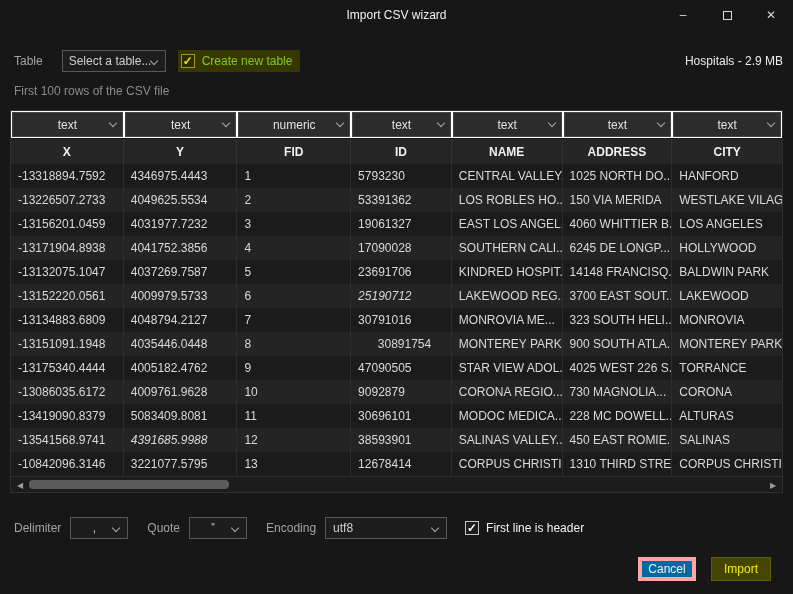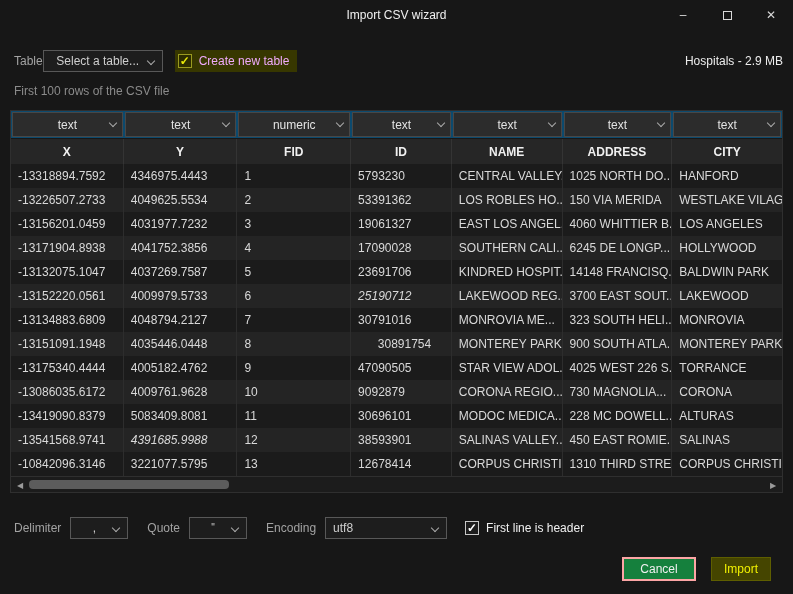--- a/index.html
+++ b/index.html
@@ -19,35 +19,35 @@
   
   .toolbar { position:absolute; top:49px; left:14px; right:10px; height:24px;
              display:flex; align-items:center; }
   .lbl { color:#a3a3a3; }
   .select { position:relative; height:22px; background:#1d1d1d; border:1px solid #585858;
             display:flex; align-items:center; color:#cfcfcf; }
   .select .val { flex:1; text-align:center; padding:0 16px 0 6px; white-space:nowrap;
                  overflow:hidden; }
   .chev { width:6px; height:6px; border-right:1.3px solid #a9a9a9; border-bottom:1.3px solid #a9a9a9;
           transform:rotate(45deg); position:absolute; right:8px; top:7px; }
-  .table-select { width:120px; }
+  .table-select { width:104px; margin-left:19px; }
   .create-new { display:flex; align-items:center; margin-left:12px; background:#373700;
                 padding:2px 8px 2px 3px; height:22px; }
   .create-new .box { width:14px; height:14px; background:#2c2c00; border:1px solid #9a9a20;
                      display:flex; align-items:center; justify-content:center;
                      color:#e9e909; font-size:12px; font-weight:bold; }
-  .create-new .txt { color:#f0abfc; margin-left:7px; }
+  .create-new .txt { color:#84cc16; margin-left:7px; }
   .fileinfo { margin-left:auto; color:#ececec; }
 
   .caption { position:absolute; top:84px; left:14px; color:#8b8b8b; }
 
   
   .grid { position:absolute; left:10px; right:10px; top:110px; border:1px solid #2f2f2f;
           background:#1b1b1b; }
-  .type-row { display:flex; height:27px; background:#0c4a6e; }
+  .type-row { display:flex; height:27px; background:#ffffff; }
   .type-cell { position:relative; height:27px; padding:1px; }
   .type-cell .inner { position:relative; width:100%; height:100%; background:#2c2c2c;
                       border:1px solid #474747; display:flex; align-items:center;
                       justify-content:center; color:#e2e2e2; }
   .type-cell .chev { top:9px; }
   .hdr-row { display:flex; height:26px; background:#262626; border-top:1px solid #171717; }
   .hdr-cell { height:26px; line-height:26px; text-align:center; color:#f0f0f0;
               border-right:1px solid #343434; font-weight:bold; font-size:12px;
               white-space:nowrap; overflow:hidden; }
   .hdr-cell:last-child { border-right:none; }
@@ -78,21 +78,21 @@
   .opt-gap { margin-left:19px; }
   .hdr-check { display:flex; align-items:center; margin-left:18px; }
   .hdr-check .box { width:14px; height:14px; background:#1d1d1d; border:1px solid #c8c8c8;
                     display:flex; align-items:center; justify-content:center; color:#ffffff;
                     font-size:12px; font-weight:bold; }
   .hdr-check .txt { margin-left:7px; color:#f0f0f0; }
 
   
   .actions { position:absolute; top:557px; right:22px; display:flex; }
   .btn { height:24px; display:flex; align-items:center; justify-content:center; cursor:default; }
-  .btn-cancel { width:74px; background:#15803d; border:2px solid #fca5a5; color:#f0f0f0; }
+  .btn-cancel { width:58px; background:#0369a1; border:4px solid #fca5a5; color:#f0f0f0; }
   .btn-import { width:60px; margin-left:15px; background:#454500; border:1px solid #5e5e00;
                 color:#f0f000; }
 </style>
 </head>
 <body>
 
 <div class="app">
 
   <div class="titlebar">
     <div class="title">Import CSV wizard</div>

